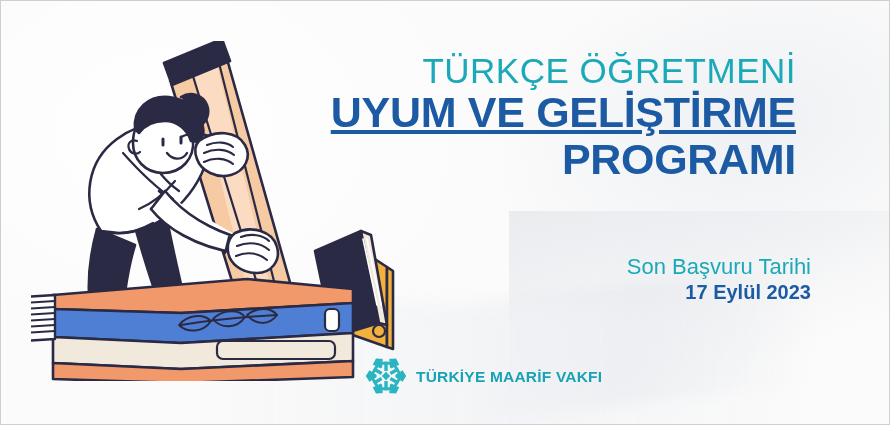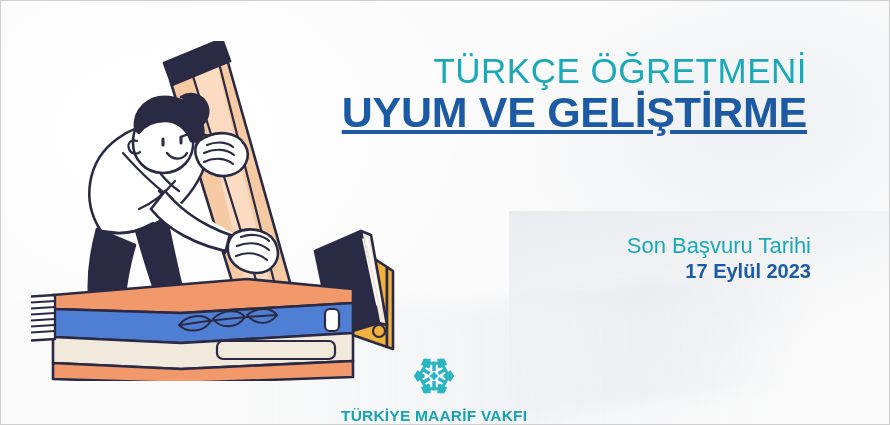--- a/index.html
+++ b/index.html
@@ -43,21 +43,21 @@
   }
   .tex-e {
     left: 180px; bottom: -30px; width: 640px; height: 150px;
     background: linear-gradient(90deg, rgba(255,255,255,0) 0%, rgba(239,241,244,0.7) 50%, rgba(255,255,255,0) 100%);
     filter: blur(8px);
   }
 
   
   .textblock {
     position: absolute;
-    left: 296px;
+    left: 285px;
     top: 52px;
     width: 510px;
     text-align: right;
   }
   .line-sub {
     color: #1aa9b8;
     font-size: 35px;
     letter-spacing: 0.5px;
     line-height: 1.0;
     font-weight: 400;
@@ -79,47 +79,46 @@
     font-size: 43px;
     line-height: 1.06;
     letter-spacing: -0.3px;
     white-space: nowrap;
     margin-top: 1px;
   }
 
   .dateblock {
     position: absolute;
     left: 300px;
-    top: 232px;
+    top: 253px;
     width: 510px;
     text-align: right;
   }
   .date-label {
     color: #1aa9b8;
     font-size: 22px;
     line-height: 1.15;
     font-weight: 400;
   }
   .date-value {
     color: #1c5ba4;
     font-size: 20px;
     font-weight: 700;
     line-height: 1.2;
     margin-top: 1px;
   }
 
   
   .logo {
     position: absolute;
-    left: 340px;
+    left: 364px;
     top: 354px;
     display: flex;
     align-items: center;
     gap: 9px;
-    flex-direction: column;
   }
   .logo-mark { width: 42px; height: 42px; display: block; }
   .logo-text { line-height: 1; padding-top: 2px; }
   .logo-tr {
     color: #17a3b4;
     font-weight: 700;
     font-size: 15.5px;
     letter-spacing: 0.2px;
     white-space: nowrap;
   }
@@ -263,20 +262,21 @@
           <path d="M-8 286 L24 284" stroke-width="1.8"></path>
           <path d="M-8 292 L24 290" stroke-width="1.8"></path>
         </g>
       </g>
     </svg>
   </div>
 
   <div class="textblock">
     <div class="line-sub">TÜRKÇE ÖĞRETMENİ</div>
     <div class="line-main">UYUM VE GELİŞTİRME</div>
+    <div class="line-main2">PROGRAMI</div>
   </div>
 
   <div class="dateblock">
     <div class="date-label">Son Başvuru Tarihi</div>
     <div class="date-value">17 Eylül 2023</div>
   </div>
 
   <div class="logo">
     <svg class="logo-mark" viewBox="0 0 100 100" xmlns="http://www.w3.org/2000/svg">
       <g fill="#2ab5c0">

